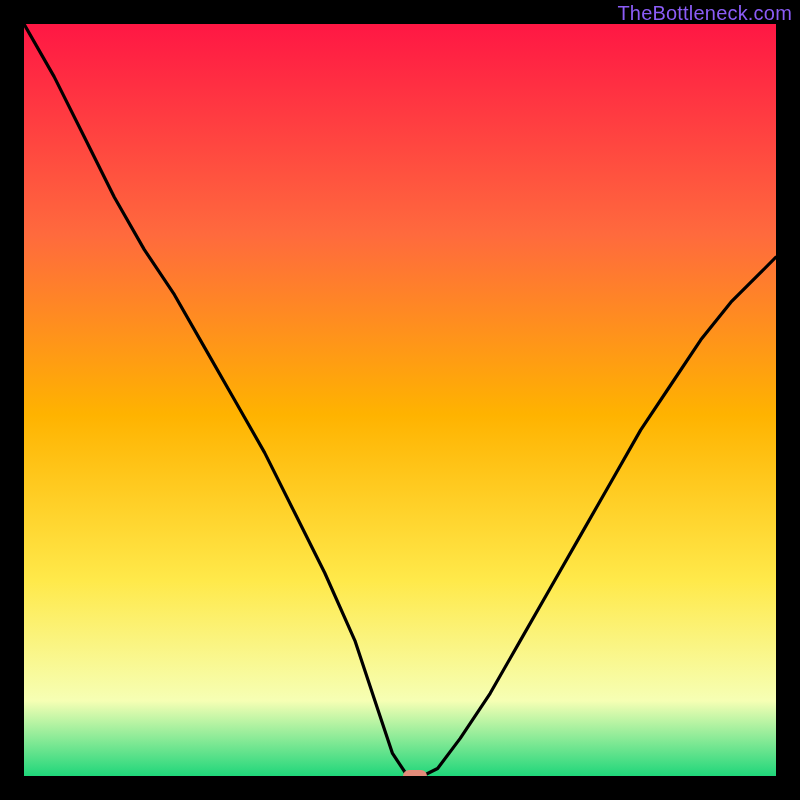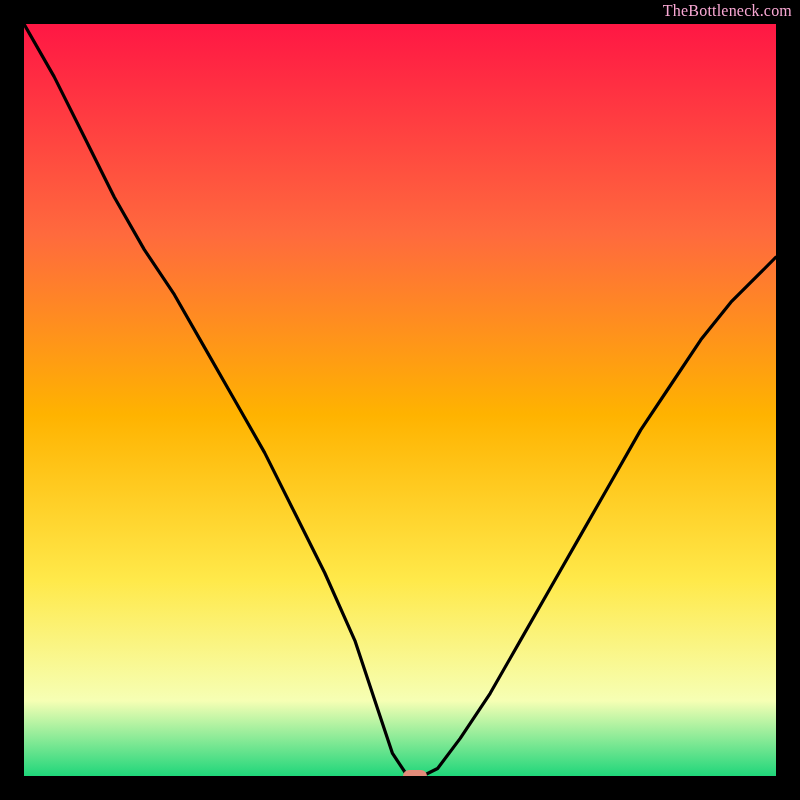--- a/index.html
+++ b/index.html
@@ -13,23 +13,23 @@
   .frame {
     position: relative;
     width: 800px;
     height: 800px;
     background: #000;
   }
   .watermark {
     position: absolute;
     top: 2px;
     right: 8px;
-    color: #f9a8d4;
-    font-family: Liberation Serif, serif;
-    font-size: 16px;
+    color: #8b5cf6;
+    font-family: Liberation Sans, sans-serif;
+    font-size: 20px;
     font-weight: 500;
     letter-spacing: 0.2px;
     z-index: 3;
   }
   .plot {
     position: absolute;
     left: 24px;
     top: 24px;
     width: 752px;
     height: 752px;

